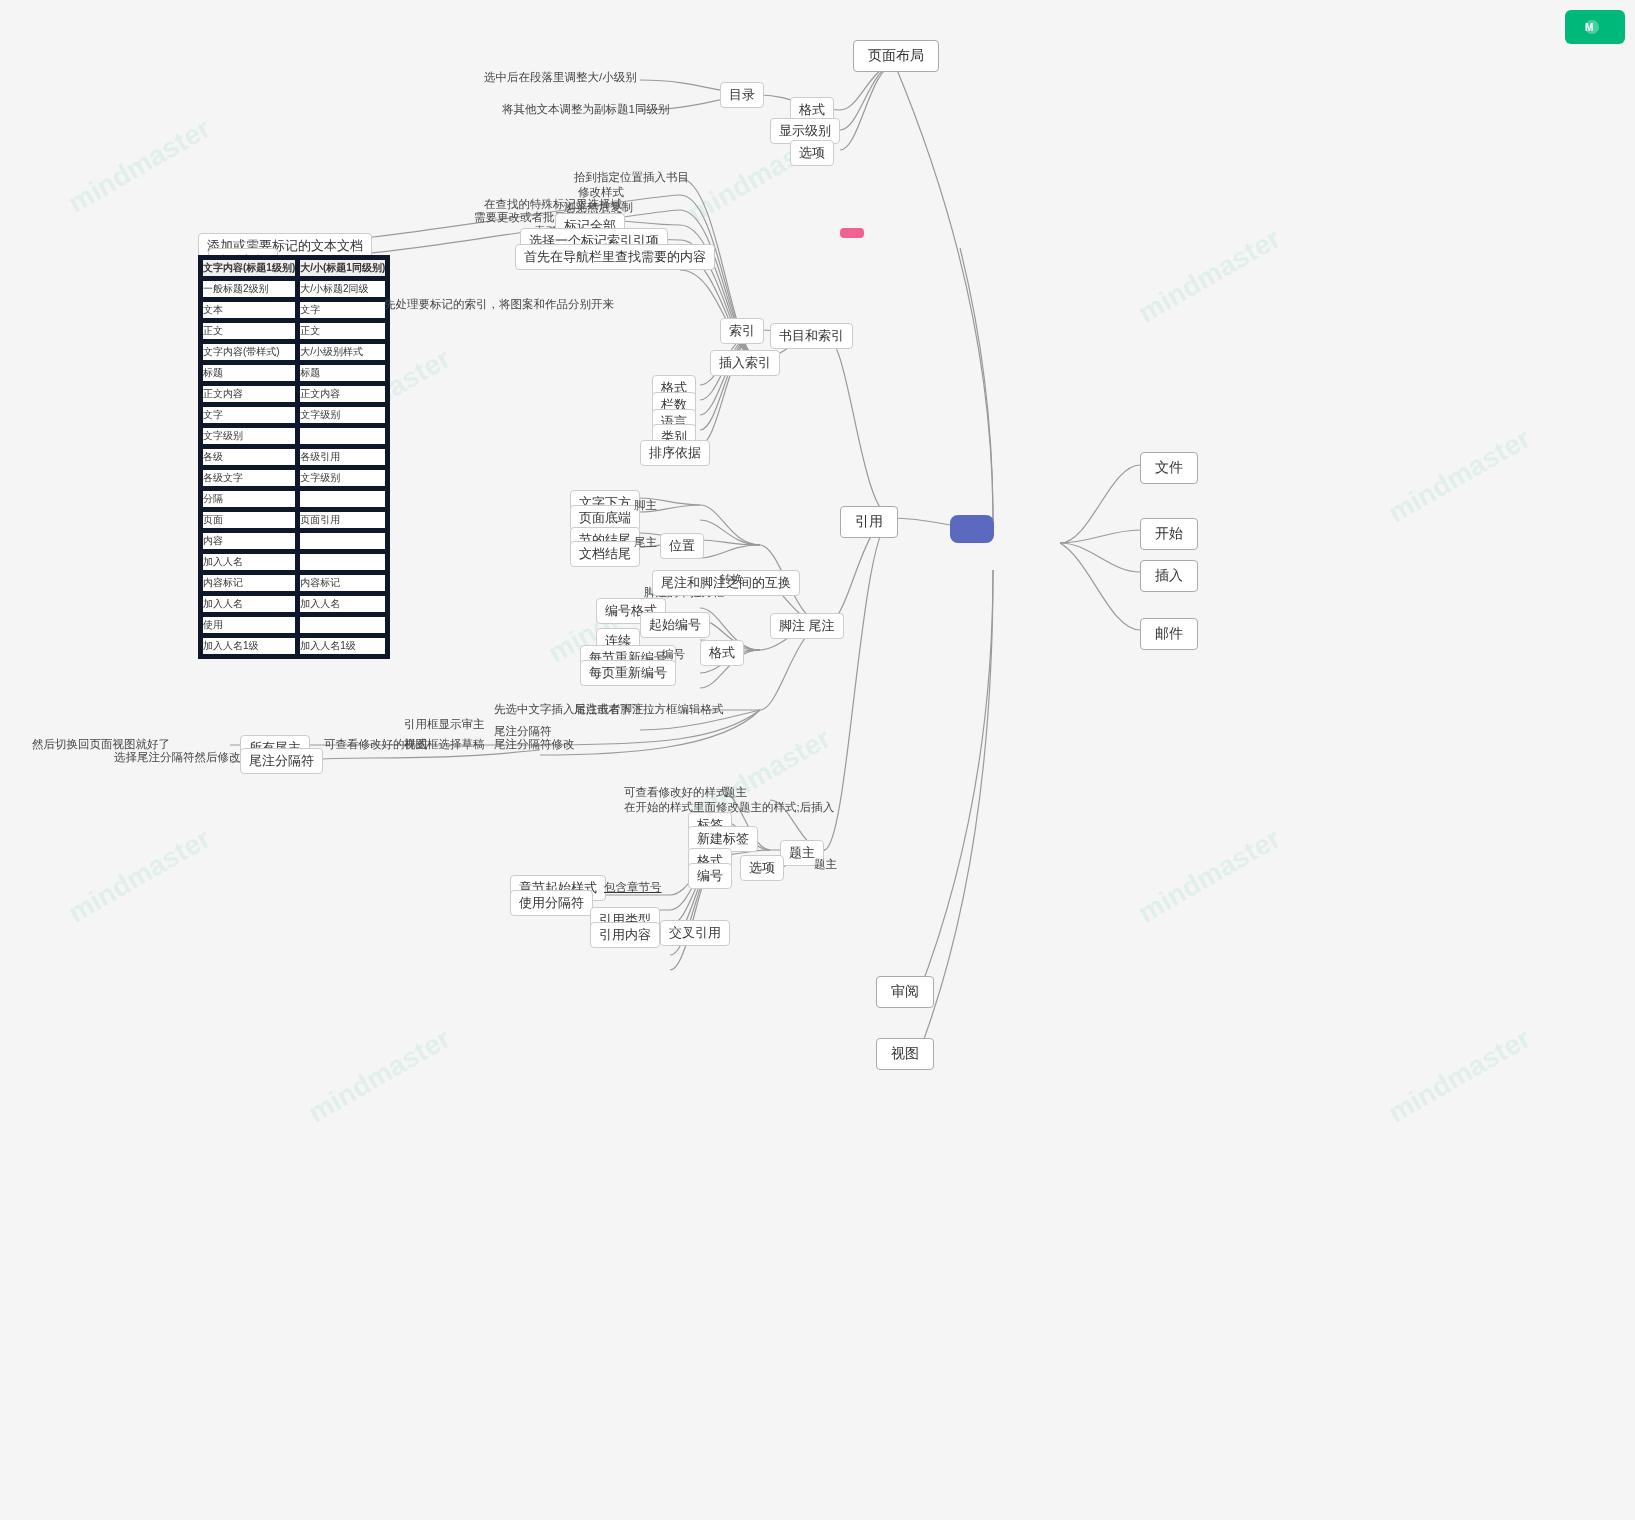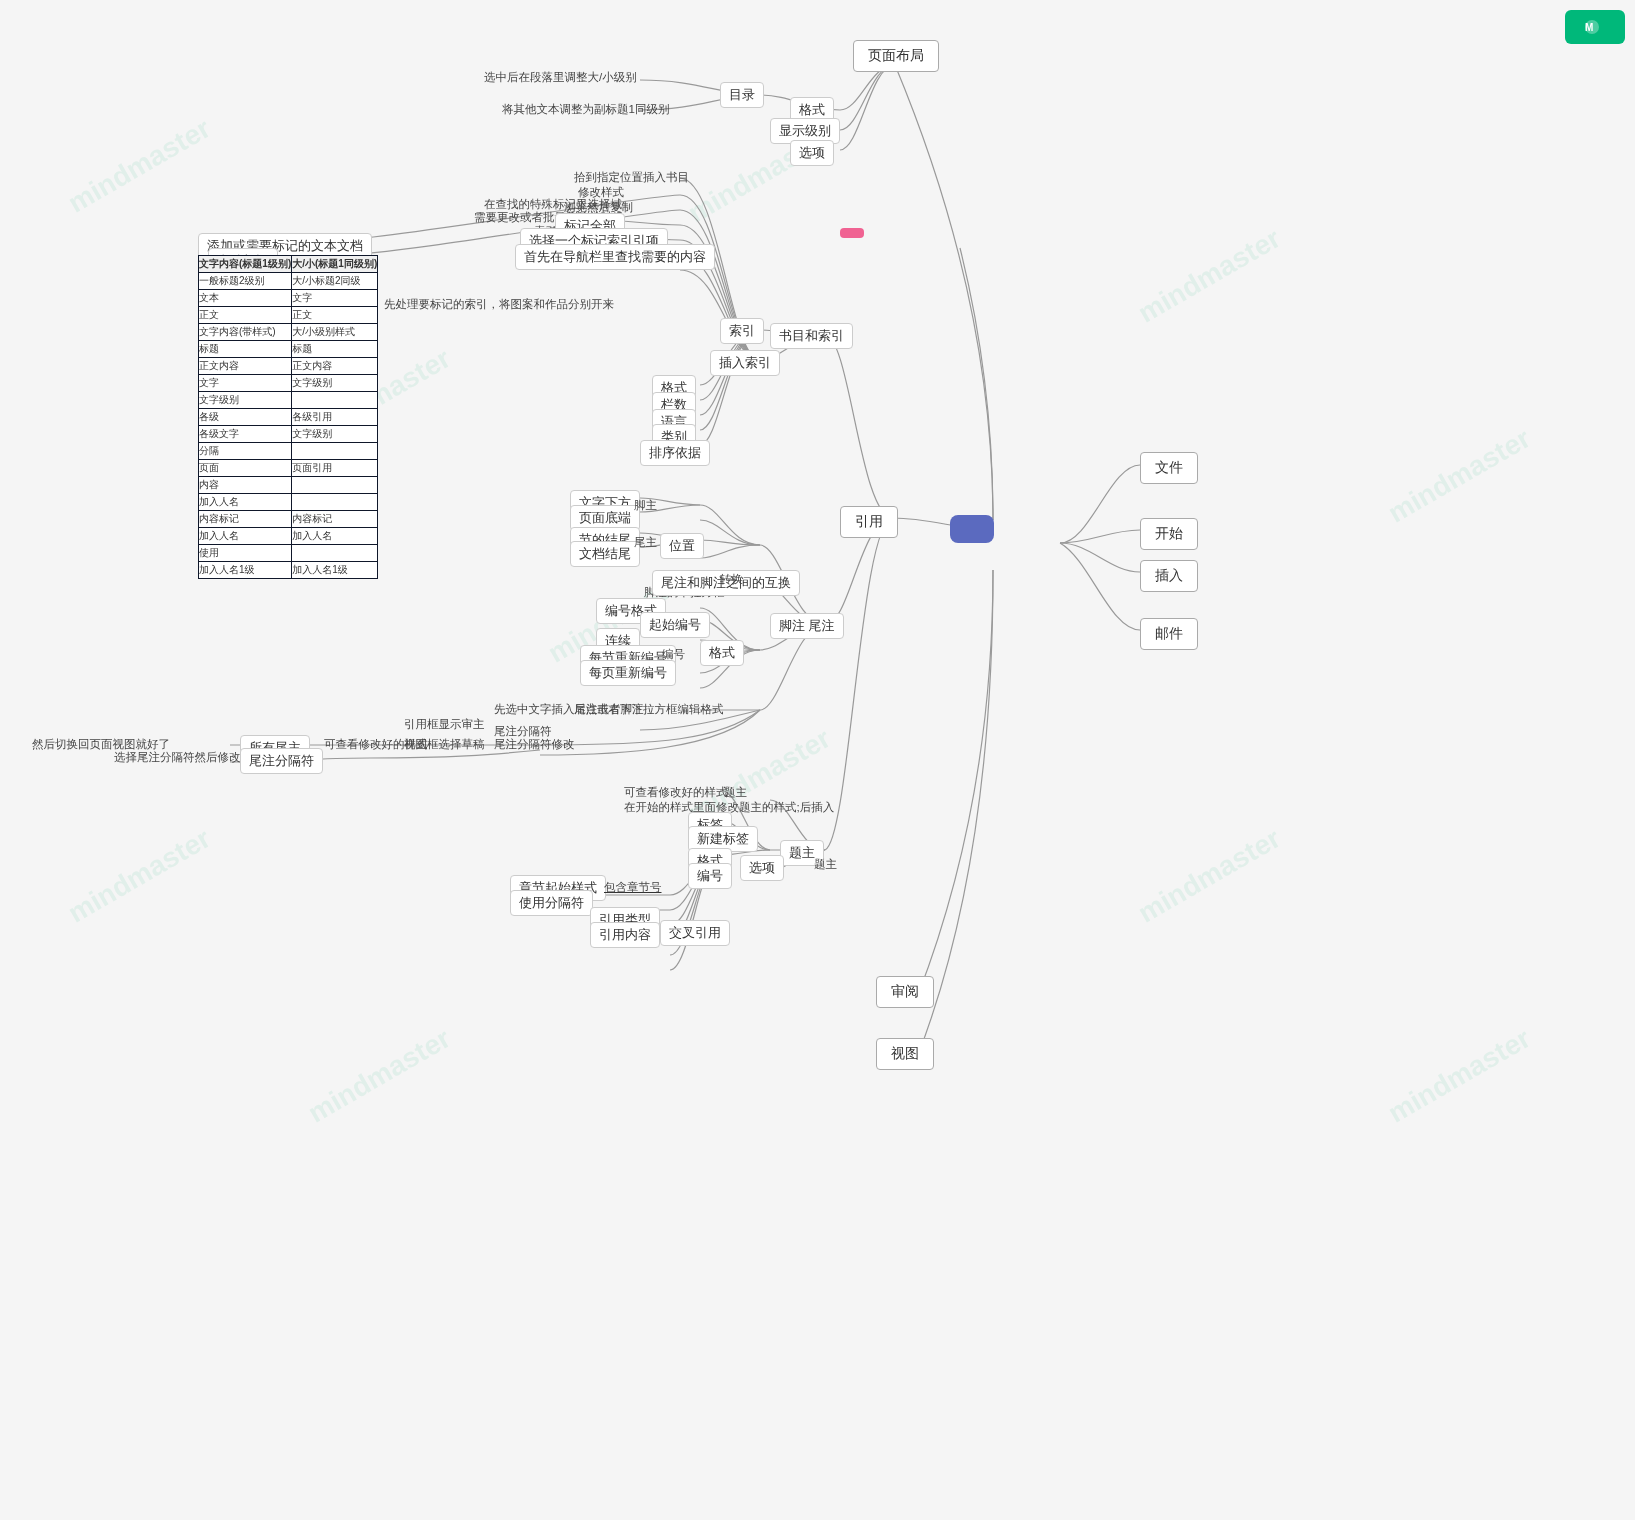--- a/index.html
+++ b/index.html
@@ -112,21 +112,21 @@
     }
 
     
     .node-table {
       border-collapse: collapse;
       font-size: 10px;
       background: white;
       border: 1px solid #ccc;
     }
     .node-table td {
-      border: 1px solid #0f172a;
+      border: 5px solid #0f172a;
       padding: 1px 0;
       white-space: nowrap;
     }
     .node-table tr:first-child td {
       background: #f0f0f0;
       font-weight: bold;
     }
   </style>
 </head>
 <body>

